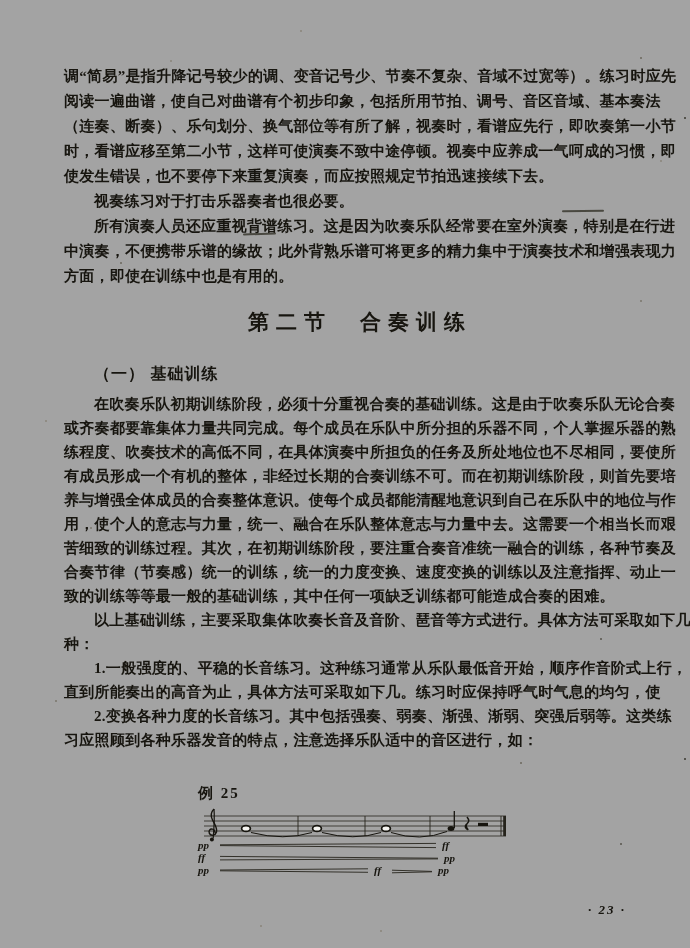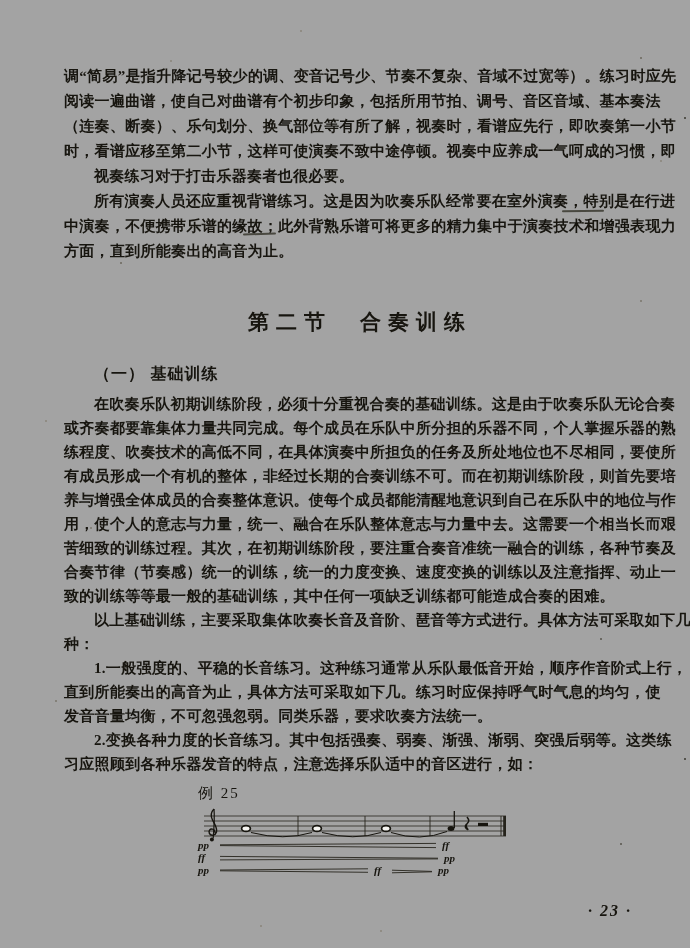--- a/index.html
+++ b/index.html
@@ -24,30 +24,30 @@
     text-align:center;font-family:"Liberation Sans","DejaVu Sans",sans-serif;
     font-size:21px;font-weight:700;letter-spacing:7px;white-space:nowrap;
   }
   .subsection-heading{
     position:absolute;left:94px;top:364px;
     font-family:"Liberation Sans","DejaVu Sans",sans-serif;
     font-size:16px;font-weight:700;letter-spacing:1px;white-space:nowrap;
   }
   .example-label{
     position:absolute;left:198px;top:784px;
-    font-size:15px;font-weight:400;letter-spacing:2px;
+    font-size:15px;font-weight:700;letter-spacing:2px;
   }
   .music-svg{position:absolute;left:190px;top:804px;}
   .dyn{
     font-family:"Liberation Serif","DejaVu Serif",serif;
     font-style:italic;font-weight:bold;font-size:11px;fill:#17150f;
   }
   .page-number{
     position:absolute;left:588px;top:902px;
-    font-style:italic;font-weight:700;font-size:16px;letter-spacing:2px;
+    font-style:italic;font-weight:700;font-size:13px;letter-spacing:2px;
   }
   .pencil-underline{
     position:absolute;left:243px;top:233px;width:33px;height:2px;
     background:#3a382f;transform:rotate(-1.5deg);border-radius:1px;opacity:.85;
   }
   .pencil-overline{
     position:absolute;left:562px;top:210px;width:42px;height:2px;
     background:#3a382f;transform:rotate(-1deg);border-radius:1px;opacity:.85;
   }
   
@@ -69,24 +69,25 @@
 
 <div class="page">
 
   <div class="specks"></div>
 
   <div class="textblock" id="block1">
     <div class="line">调“简易”是指升降记号较少的调、变音记号少、节奏不复杂、音域不过宽等）。练习时应先</div>
     <div class="line">阅读一遍曲谱，使自己对曲谱有个初步印象，包括所用节拍、调号、音区音域、基本奏法</div>
     <div class="line">（连奏、断奏）、乐句划分、换气部位等有所了解，视奏时，看谱应先行，即吹奏第一小节</div>
     <div class="line">时，看谱应移至第二小节，这样可使演奏不致中途停顿。视奏中应养成一气呵成的习惯，即</div>
+    <div class="line">使发生错误，也不要停下来重复演奏，而应按照规定节拍迅速接续下去。</div>
     <div class="line indent">视奏练习对于打击乐器奏者也很必要。</div>
     <div class="line indent">所有演奏人员还应重视背谱练习。这是因为吹奏乐队经常要在室外演奏，特别是在行进</div>
     <div class="line">中演奏，不便携带乐谱的缘故；此外背熟乐谱可将更多的精力集中于演奏技术和增强表现力</div>
-    <div class="line">方面，直到所能奏出的高音为止。</div>
+    <div class="line">方面，即使在训练中也是有用的。</div>
   </div>
 
   <div class="pencil-underline"></div>
   <div class="pencil-overline"></div>
 
   <div class="section-heading">第二节　合奏训练</div>
 
   <div class="subsection-heading">（一） 基础训练</div>
 
   <div class="textblock" id="block2">
@@ -96,21 +97,20 @@
     <div class="line">有成员形成一个有机的整体，非经过长期的合奏训练不可。而在初期训练阶段，则首先要培</div>
     <div class="line">养与增强全体成员的合奏整体意识。使每个成员都能清醒地意识到自己在乐队中的地位与作</div>
     <div class="line">用，使个人的意志与力量，统一、融合在乐队整体意志与力量中去。这需要一个相当长而艰</div>
     <div class="line">苦细致的训练过程。其次，在初期训练阶段，要注重合奏音准统一融合的训练，各种节奏及</div>
     <div class="line">合奏节律（节奏感）统一的训练，统一的力度变换、速度变换的训练以及注意指挥、动止一</div>
     <div class="line">致的训练等等最一般的基础训练，其中任何一项缺乏训练都可能造成合奏的困难。</div>
     <div class="line indent">以上基础训练，主要采取集体吹奏长音及音阶、琶音等方式进行。具体方法可采取如下几</div>
     <div class="line">种：</div>
     <div class="line indent">1.一般强度的、平稳的长音练习。这种练习通常从乐队最低音开始，顺序作音阶式上行，</div>
     <div class="line">直到所能奏出的高音为止，具体方法可采取如下几。练习时应保持呼气时气息的均匀，使</div>
-    <div class="line">发音音量均衡，不可忽强忽弱。同类乐器，要求吹奏方法统一。</div>
     <div class="line indent">2.变换各种力度的长音练习。其中包括强奏、弱奏、渐强、渐弱、突强后弱等。这类练</div>
     <div class="line">习应照顾到各种乐器发音的特点，注意选择乐队适中的音区进行，如：</div>
   </div>
 
   <div class="example-label">例 25</div>
 
   <svg class="music-svg" width="320" height="88" viewBox="0 0 320 88">
 
     <g stroke="#26241c" stroke-width="0.8">
       <line x1="14" y1="12" x2="316" y2="12"></line>

